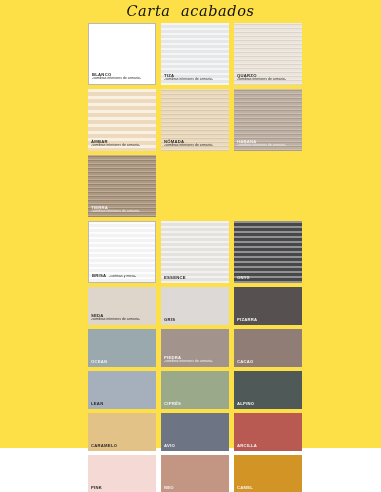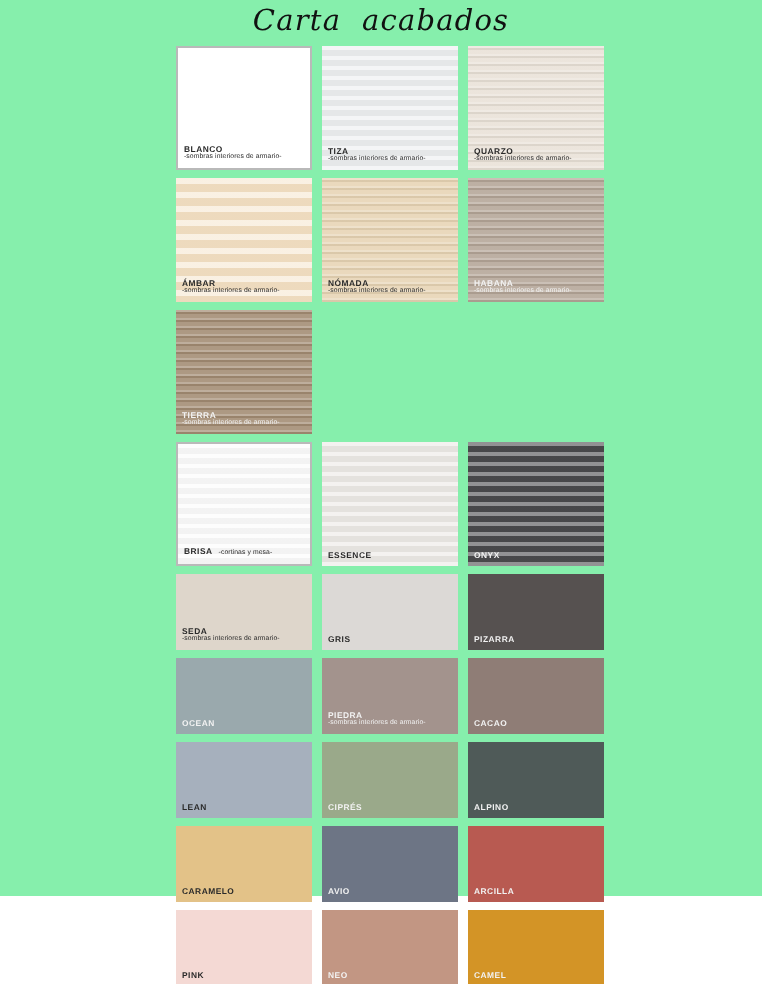--- a/index.html
+++ b/index.html
@@ -11,21 +11,21 @@
     height: 492px;
     background: #ffffff;
     font-family: "Liberation Sans", sans-serif;
     overflow: hidden;
     position: relative;
   }
   #page {
     width: 381px;
     height: 448px;
     position: relative;
-    background: #86efac;
+    background: #fde047;
   }
   
   .title-bar {
     width: 381px;
     height: 22px;
     display: flex;
     align-items: center;
     justify-content: center;
   }
   .title {

